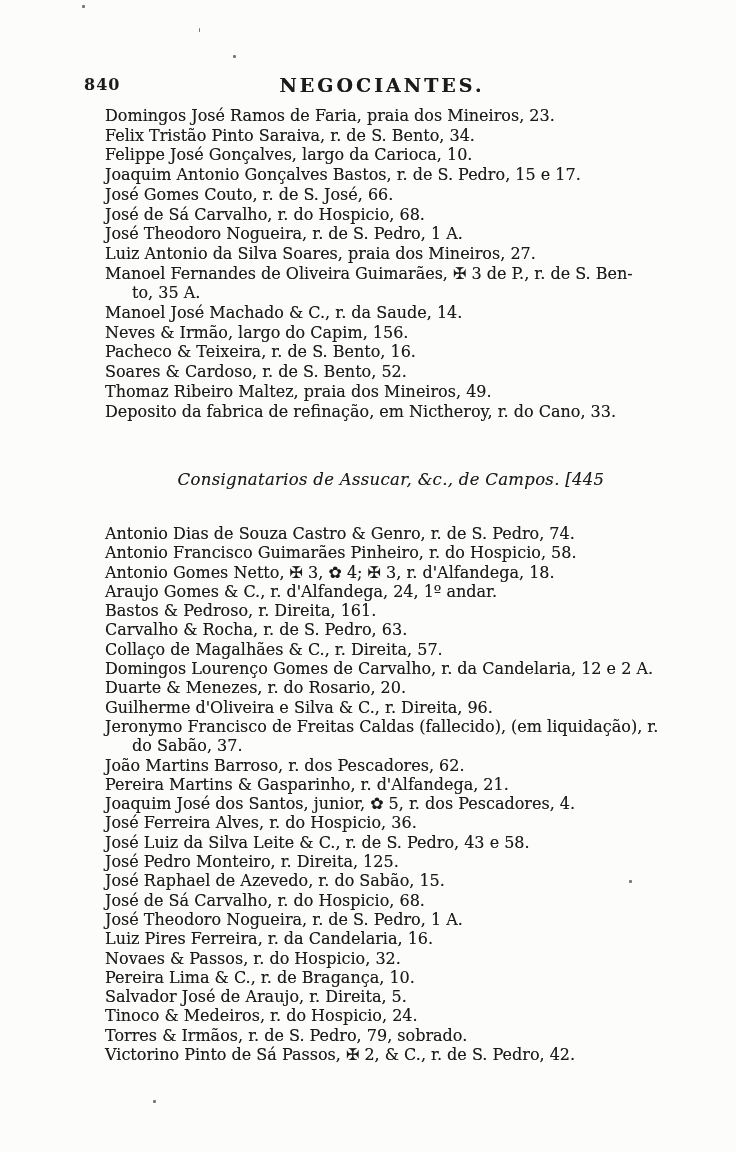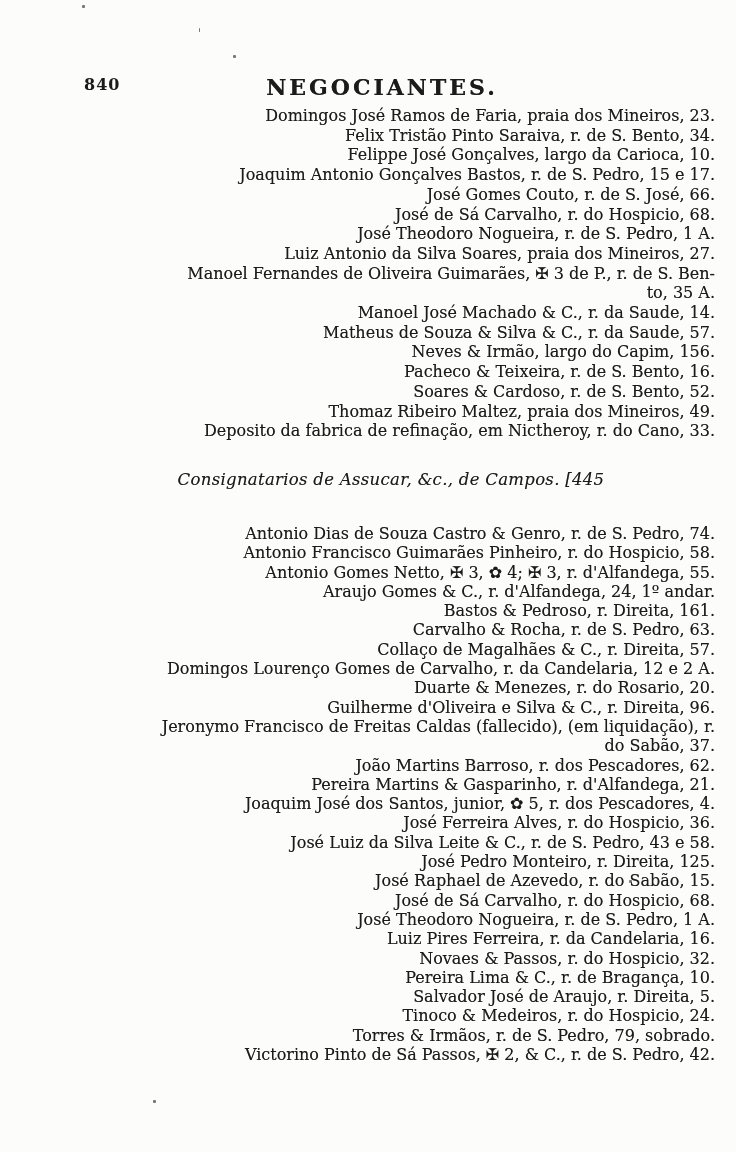--- a/index.html
+++ b/index.html
@@ -14,25 +14,25 @@
   .page { position:relative; width:736px; height:1152px; }
 
   .running-header { position:absolute; top:74px; left:0; width:668px; height:22px; }
   .pagenum {
     position:absolute; left:84px; top:1px;
     font-size:16px; font-weight:bold; letter-spacing:1px;
   }
   .running-title {
     position:absolute; left:0; width:736px; top:0;
     text-align:center; padding-left:28px; box-sizing:border-box;
-    font-size:22px; font-weight:bold; letter-spacing:3px;
+    font-size:19px; font-weight:bold; letter-spacing:3px;
     text-shadow:0 0 .5px rgba(0,0,0,.6);
   }
 
-  .list { position:absolute; left:105px; width:610px;text-align:right; }
+  .list { position:absolute; left:105px; width:610px; }
   .list-1 { top:106px; }
   .list-2 { top:524px; }
   .line {
     margin:0; font-size:16px; line-height:19.7px;
     white-space:nowrap;
     text-shadow:0 0 .4px rgba(0,0,0,.45);
   }
   .list-2 .line { line-height:19.3px; }
   .line.cont { padding-left:27px; }
 
@@ -73,35 +73,34 @@
       <p class="line">Felix Tristão Pinto Saraiva, r. de S. Bento, 34.</p>
       <p class="line">Felippe José Gonçalves, largo da Carioca, 10.</p>
       <p class="line">Joaquim Antonio Gonçalves Bastos, r. de S. Pedro, 15 e 17.</p>
       <p class="line">José Gomes Couto, r. de S. José, 66.</p>
       <p class="line">José de Sá Carvalho, r. do Hospicio, 68.</p>
       <p class="line">José Theodoro Nogueira, r. de S. Pedro, 1 A.</p>
       <p class="line">Luiz Antonio da Silva Soares, praia dos Mineiros, 27.</p>
       <p class="line">Manoel Fernandes de Oliveira Guimarães, ✠ 3 de P., r. de S. Ben-</p>
       <p class="line cont">to, 35 A.</p>
       <p class="line">Manoel José Machado &amp; C., r. da Saude, 14.</p>
-      <p class="line">Matheus de Souza &amp; Silva &amp; C., r. da Saude, 57.</p>
       <p class="line">Neves &amp; Irmão, largo do Capim, 156.</p>
       <p class="line">Pacheco &amp; Teixeira, r. de S. Bento, 16.</p>
       <p class="line">Soares &amp; Cardoso, r. de S. Bento, 52.</p>
       <p class="line">Thomaz Ribeiro Maltez, praia dos Mineiros, 49.</p>
       <p class="line">Deposito da fabrica de refinação, em Nictheroy, r. do Cano, 33.</p>
     </div>
 
   <h2 class="section-heading">Consignatarios de Assucar, &amp;c., de Campos. [445</h2>
 
   <div class="list list-2">
 
   <p class="line">Antonio Dias de Souza Castro &amp; Genro, r. de S. Pedro, 74.</p>
       <p class="line">Antonio Francisco Guimarães Pinheiro, r. do Hospicio, 58.</p>
-      <p class="line">Antonio Gomes Netto, ✠ 3, ✿ 4; ✠ 3, r. d'Alfandega, 55.</p>
+      <p class="line">Antonio Gomes Netto, ✠ 3, ✿ 4; ✠ 3, r. d'Alfandega, 18.</p>
       <p class="line">Araujo Gomes &amp; C., r. d'Alfandega, 24, 1º andar.</p>
       <p class="line">Bastos &amp; Pedroso, r. Direita, 161.</p>
       <p class="line">Carvalho &amp; Rocha, r. de S. Pedro, 63.</p>
       <p class="line">Collaço de Magalhães &amp; C., r. Direita, 57.</p>
       <p class="line">Domingos Lourenço Gomes de Carvalho, r. da Candelaria, 12 e 2 A.</p>
       <p class="line">Duarte &amp; Menezes, r. do Rosario, 20.</p>
       <p class="line">Guilherme d'Oliveira e Silva &amp; C., r. Direita, 96.</p>
       <p class="line">Jeronymo Francisco de Freitas Caldas (fallecido), (em liquidação), r.</p>
       <p class="line cont">do Sabão, 37.</p>
       <p class="line">João Martins Barroso, r. dos Pescadores, 62.</p>

